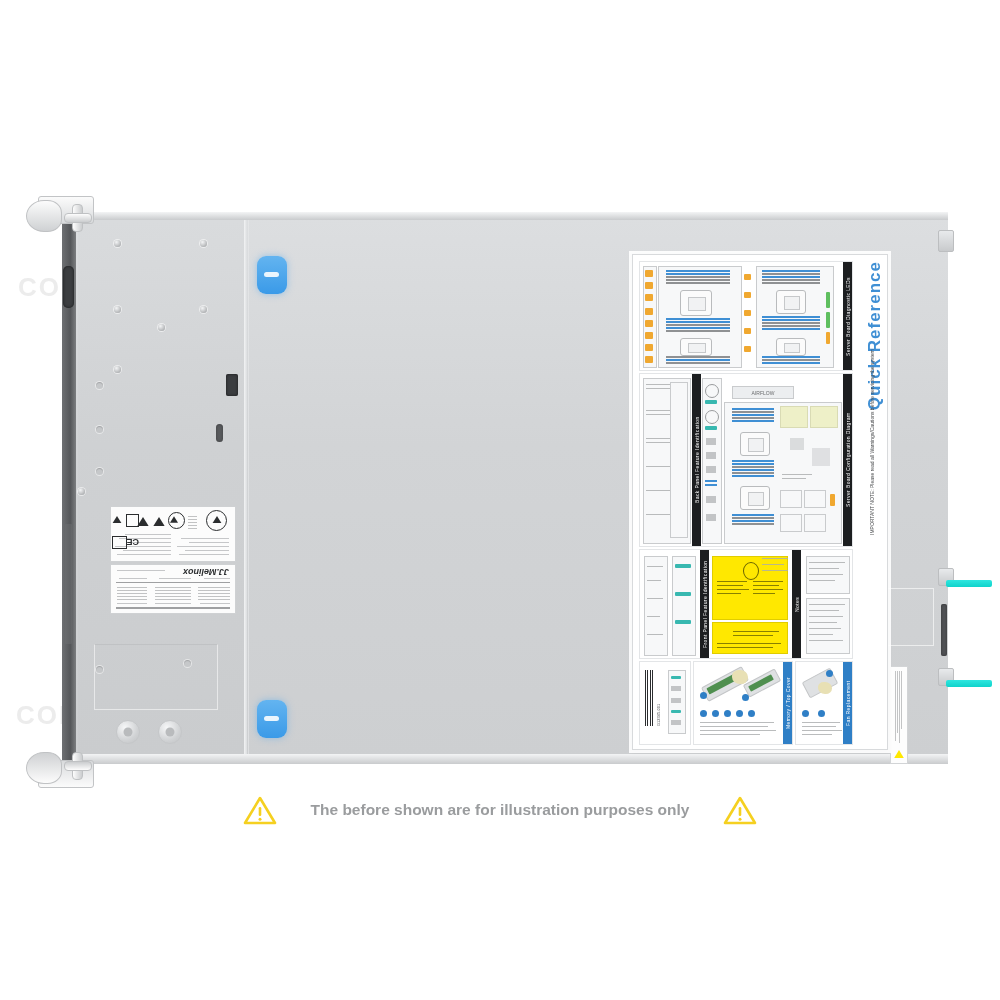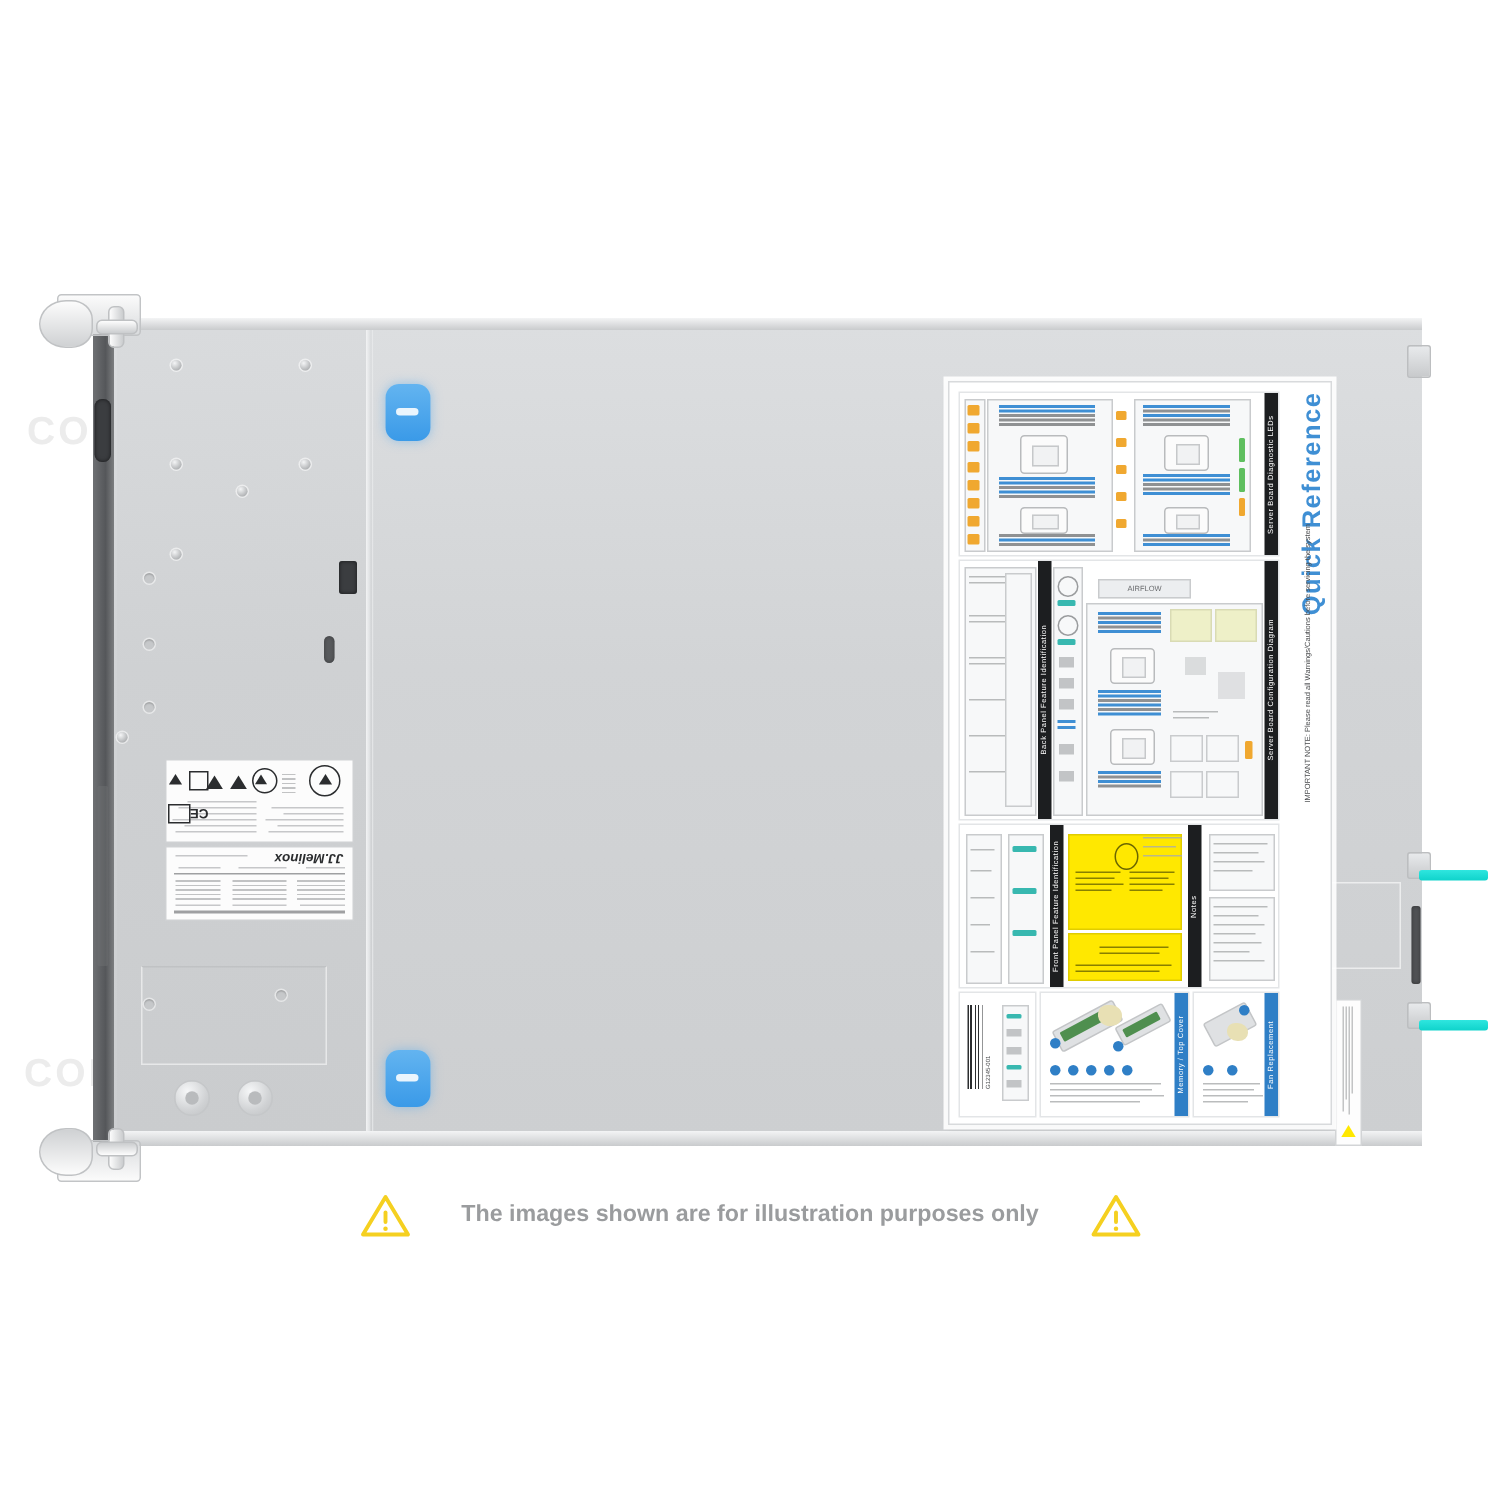--- a/index.html
+++ b/index.html
@@ -615,21 +615,21 @@
       <div class="screw"></div>
   </div>
 
   <div id="disclaimer" style="top:786px;height:48px;">
     <svg class="warn-icon" viewBox="0 0 34 30">
       <path d="M17 3 L32 28 L2 28 Z" fill="none" stroke="#f5d020" stroke-width="2.6" stroke-linejoin="round"></path>
       <rect x="15.7" y="12" width="2.6" height="9" rx="1.3" fill="#f5d020"></rect>
       <circle cx="17" cy="24.2" r="1.5" fill="#f5d020"></circle>
     </svg>
     <div class="dtext">
-      <div>The images shown are for illustration purposes only</div>
+      <div>The before shown are for illustration purposes only</div>
     </div>
     <svg class="warn-icon" viewBox="0 0 34 30">
       <path d="M17 3 L32 28 L2 28 Z" fill="none" stroke="#f5d020" stroke-width="2.6" stroke-linejoin="round"></path>
       <rect x="15.7" y="12" width="2.6" height="9" rx="1.3" fill="#f5d020"></rect>
       <circle cx="17" cy="24.2" r="1.5" fill="#f5d020"></circle>
     </svg>
   </div>
 
 </div>
 

